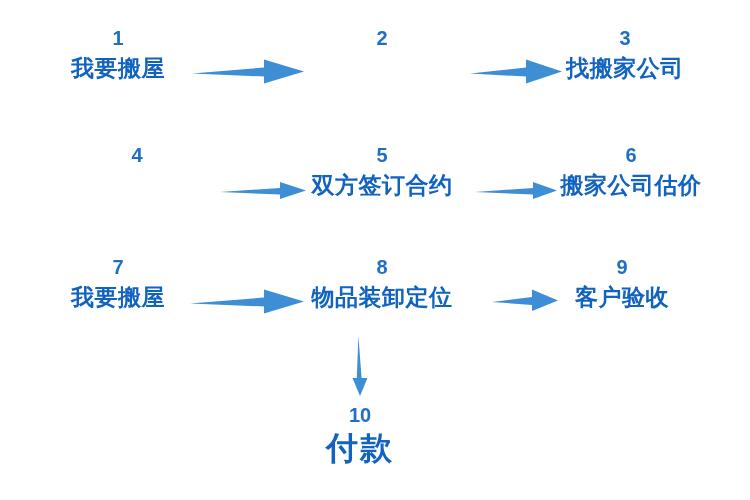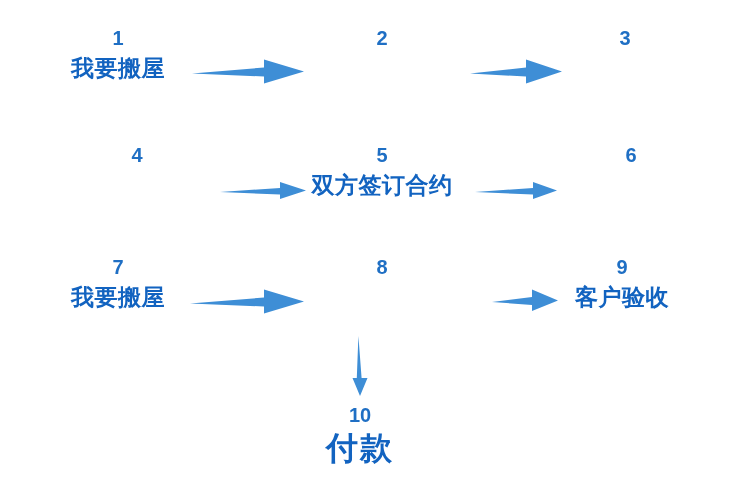--- a/index.html
+++ b/index.html
@@ -74,42 +74,45 @@
     <span class="step-num">1</span>
     <span class="step-label">我要搬屋</span>
   </div>
 
   <div class="step" style="left:382px; top:28px;">
     <span class="step-num">2</span>
   </div>
 
   <div class="step" style="left:625px; top:28px;">
     <span class="step-num">3</span>
+    <span class="step-label">找搬家公司</span>
   </div>
 
   <div class="step" style="left:137px; top:145px;">
     <span class="step-num">4</span>
   </div>
 
   <div class="step" style="left:382px; top:145px;">
     <span class="step-num">5</span>
     <span class="step-label">双方签订合约</span>
   </div>
 
   <div class="step" style="left:631px; top:145px;">
     <span class="step-num">6</span>
+    <span class="step-label">搬家公司估价</span>
   </div>
 
   <div class="step" style="left:118px; top:257px;">
     <span class="step-num">7</span>
     <span class="step-label">我要搬屋</span>
   </div>
 
   <div class="step" style="left:382px; top:257px;">
     <span class="step-num">8</span>
+    <span class="step-label">物品装卸定位</span>
   </div>
 
   <div class="step" style="left:622px; top:257px;">
     <span class="step-num">9</span>
     <span class="step-label">客户验收</span>
   </div>
 
   <div class="step final" style="left:360px; top:405px;">
     <span class="step-num">10</span>
     <span class="step-label">付款</span>

